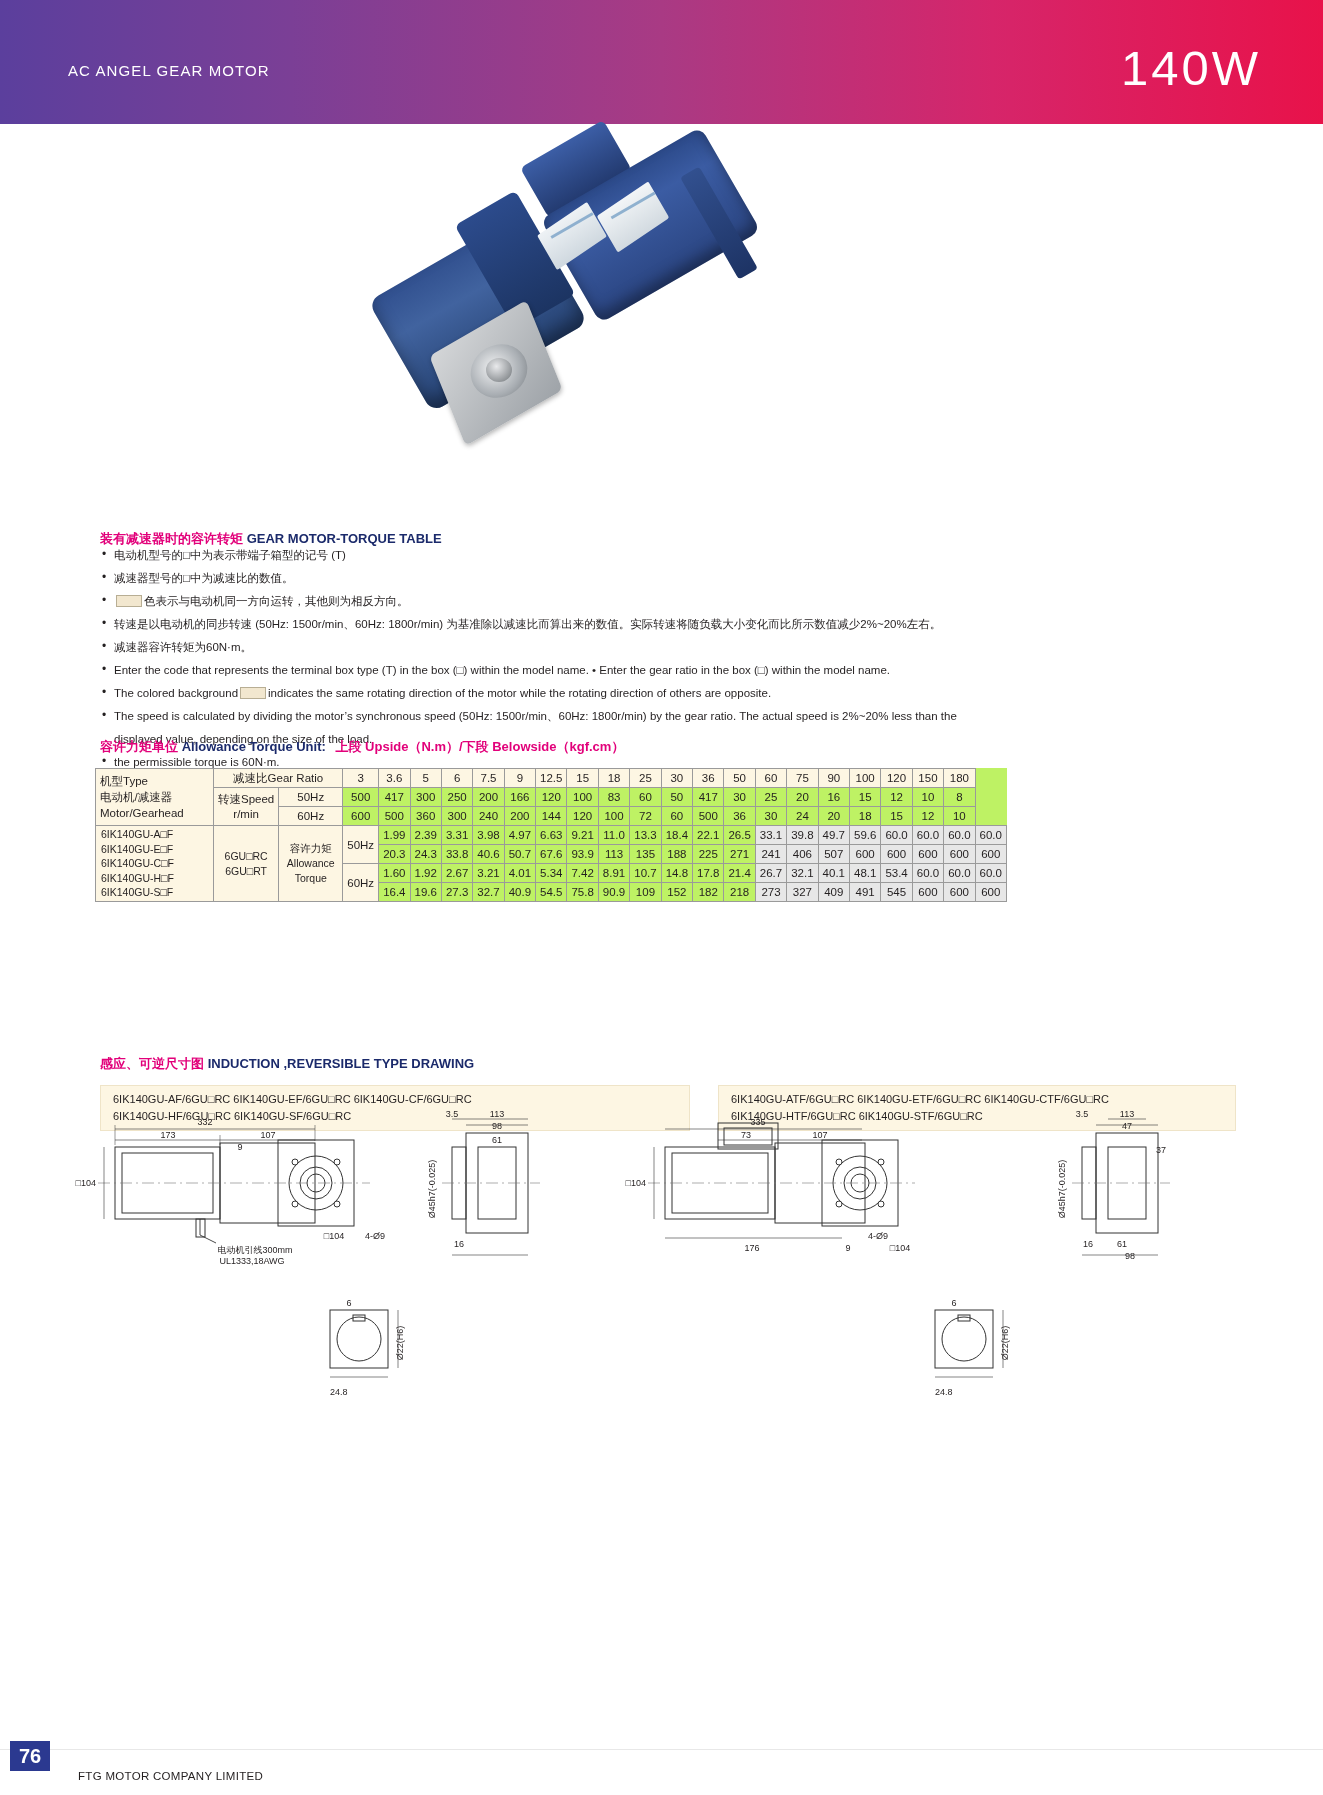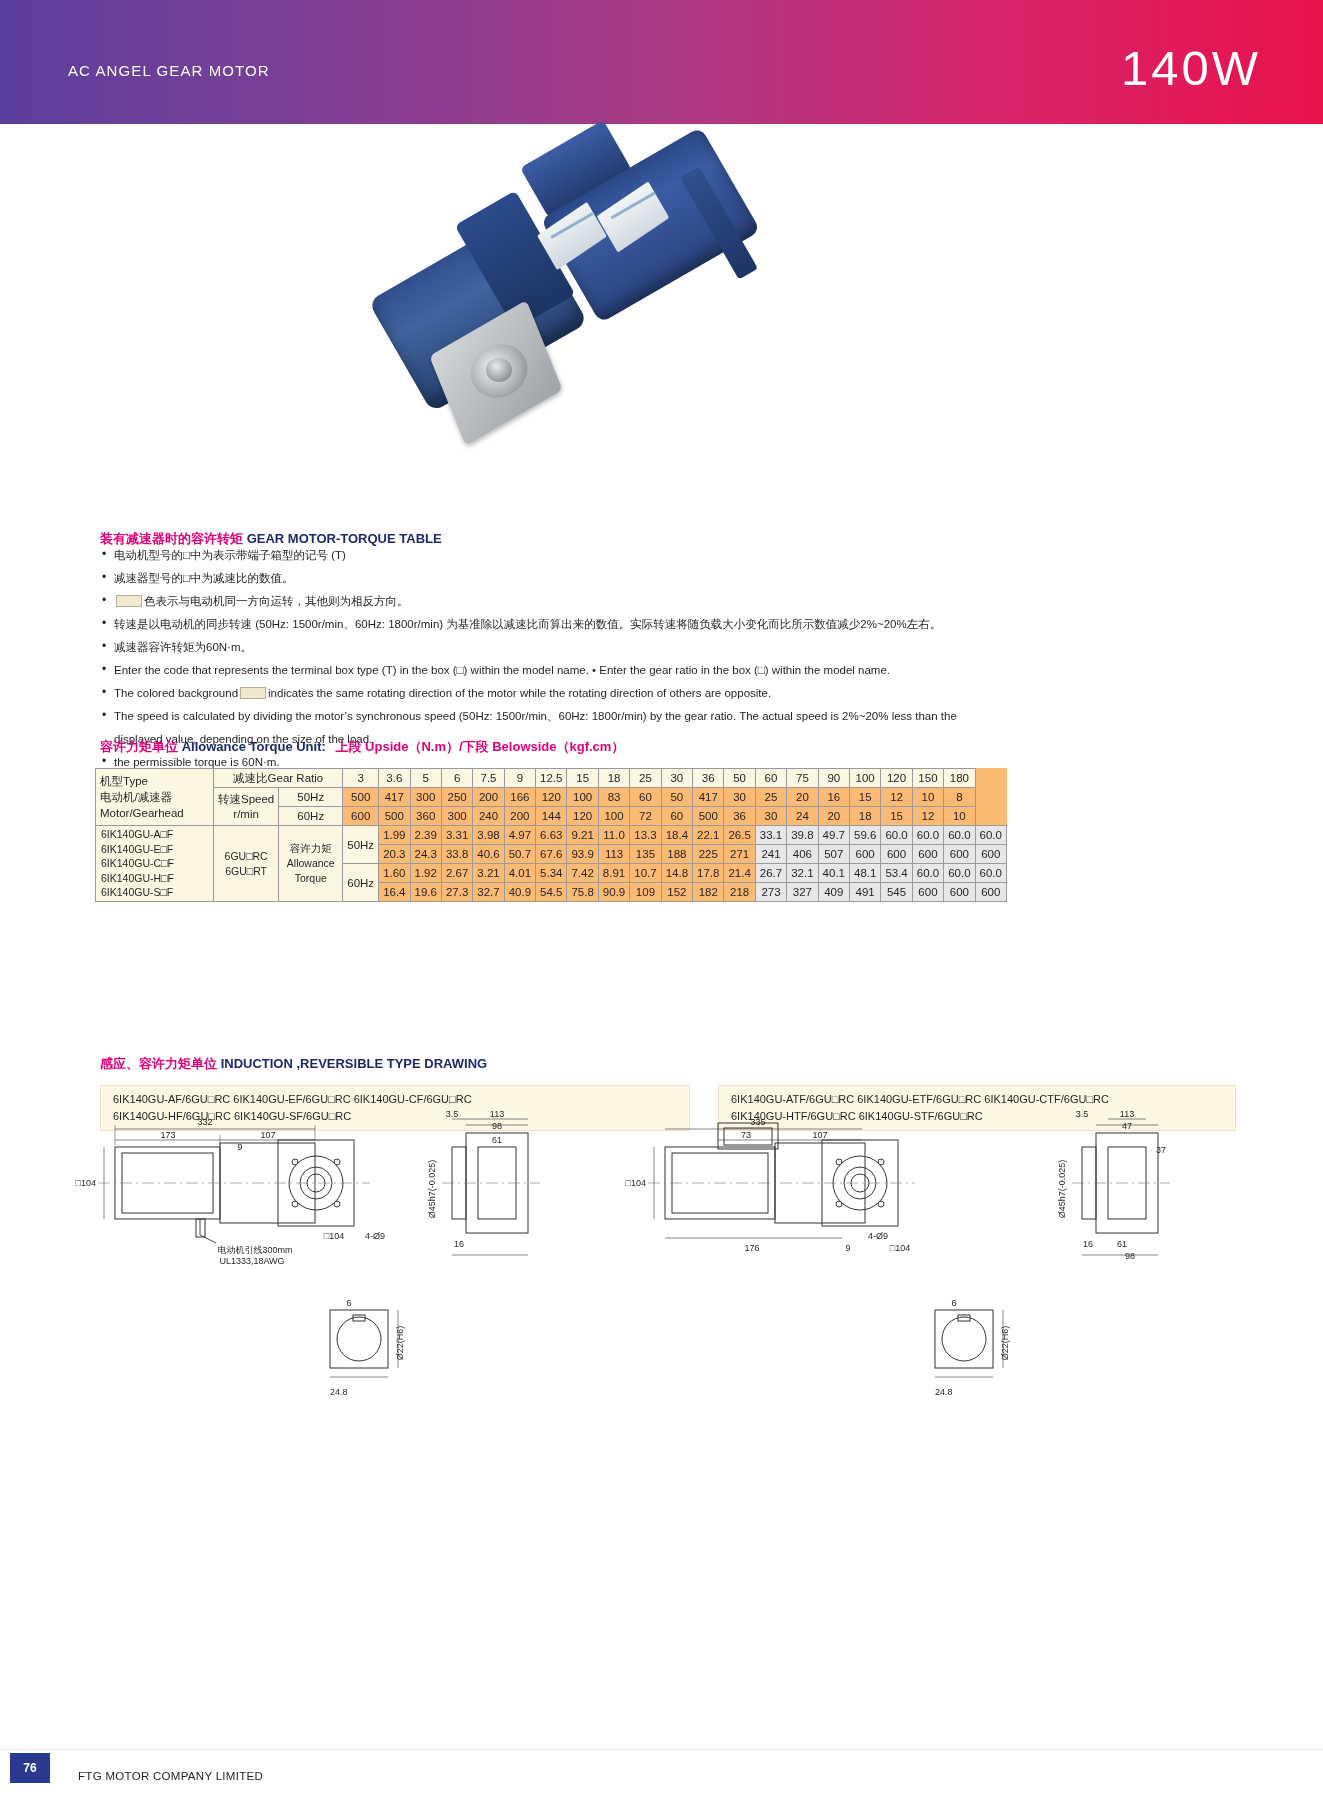--- a/index.html
+++ b/index.html
@@ -110,21 +110,21 @@
   }
   
   .unit-title { position:absolute; left:100px; top:738px; font-size:13px; font-weight:bold; }
   .unit-title .cn { color:#e2007a; }
   .unit-title .en { color:#1b2a6b; }
   
   table.tq {
     position:absolute; left:95px; top:768px;
     border-collapse:collapse;
     font-size:11.5px; color:#231f20;
-    background:#fdba74;
+    background:#bef264;
   }
   table.tq td, table.tq th {
     border:1px solid #9a9a9a;
     padding:1px 4px;
     text-align:center;
     font-weight:normal;
     height:19px;
     white-space:nowrap;
   }
   table.tq td.lbl { text-align:left; background:#fdf6e3; }
@@ -137,22 +137,22 @@
     position:absolute; background:#fdf6e3; border:1px solid #efe4c8;
     font-size:11px; color:#231f20; line-height:17px; padding:5px 12px;
   }
   .drawings { position:absolute; left:0; top:1095px; width:1323px; height:420px; }
   
   .footer-bar {
     position:absolute; left:0; bottom:0; width:1323px; height:46px; background:#fff;
     border-top:1px solid #e8e8e8;
   }
   .page-num {
-    position:absolute; left:10px; bottom:12px; width:40px; height:30px;
-    background:#2b3990; color:#fff; font-size:12px; font-weight:bold;
+    position:absolute; left:10px; bottom:24px; width:40px; height:30px;
+    background:#2b3990; color:#fff; font-size:20px; font-weight:bold;
     display:flex; align-items:center; justify-content:center;
   }
   .footer-txt {
     position:absolute; left:58px; bottom:13px; font-size:11.5px; color:#231f20; letter-spacing:.3px;margin-left:20px;
   }
   svg text { font-family:"Liberation Sans", sans-serif; }
 </style>
 </head>
 <body>
 
@@ -384,21 +384,21 @@
       <td class="shade">491</td>
       <td class="shade">545</td>
       <td class="shade">600</td>
       <td class="shade">600</td>
       <td class="shade">600</td>
     </tr>
   </tbody>
 </table>
 
 <div class="sec-title" style="left:100px; top:1055px;">
-  <span class="cn">感应、容许力矩单位</span>
+  <span class="cn">感应、可逆尺寸图</span>
   <span class="en">INDUCTION ,REVERSIBLE TYPE DRAWING</span>
 </div>
 
 <div class="draw-codes" style="left:100px; top:1085px; width:590px;">
   <div>6IK140GU-AF/6GU□RC    6IK140GU-EF/6GU□RC    6IK140GU-CF/6GU□RC</div>
   <div>6IK140GU-HF/6GU□RC    6IK140GU-SF/6GU□RC</div>
 </div>
 <div class="draw-codes" style="left:718px; top:1085px; width:518px;">
   <div>6IK140GU-ATF/6GU□RC  6IK140GU-ETF/6GU□RC  6IK140GU-CTF/6GU□RC</div>
   <div>6IK140GU-HTF/6GU□RC  6IK140GU-STF/6GU□RC</div>

